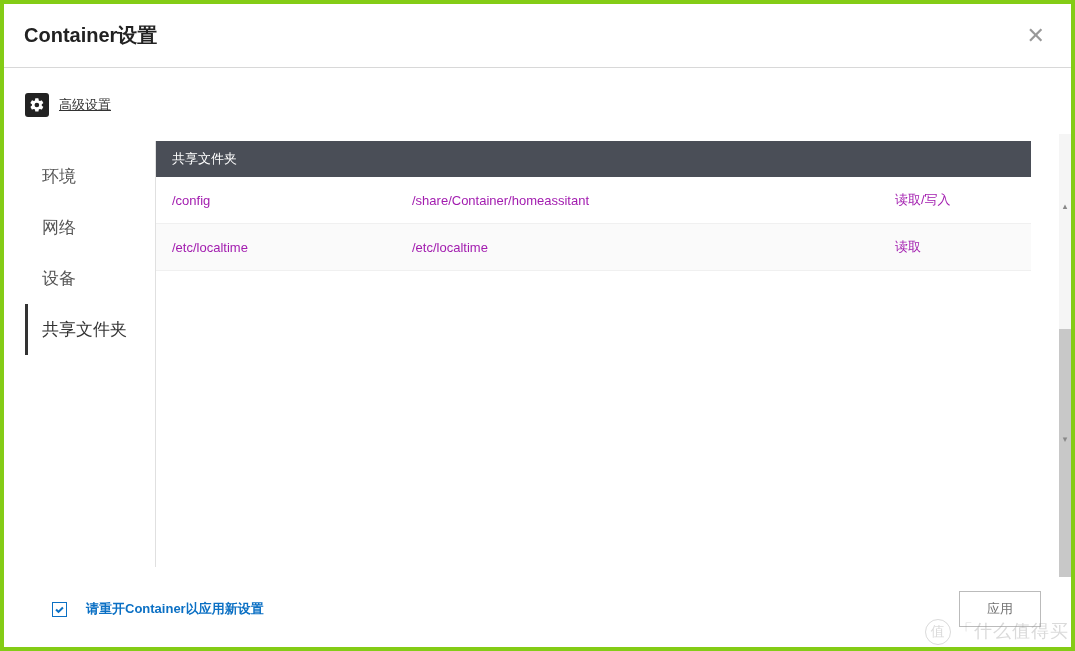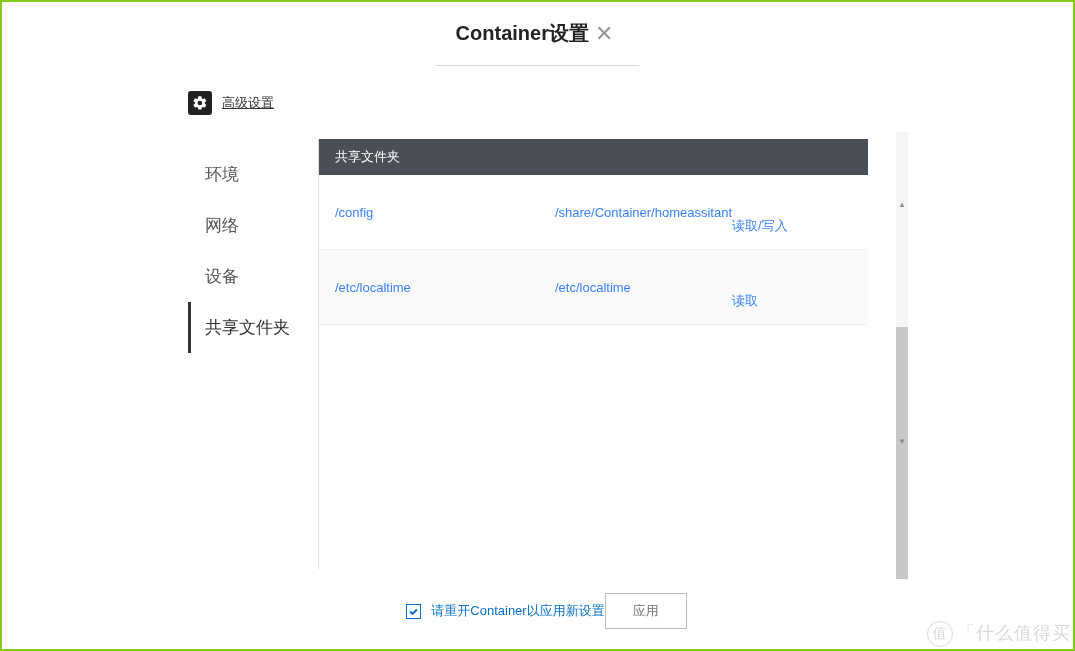--- a/index.html
+++ b/index.html
@@ -13,25 +13,24 @@
       color: #333;
       background: #fff;
       width: 1075px;
       height: 651px;
       overflow: hidden;
       position: relative;
     }
     .modal {
       width: 100%;
       height: 100%;
-      border: 2px solid #84cc16;
+      border: 4px solid #84cc16;
       display: flex;
       flex-direction: column;
       position: relative;
-      align-items: center;
     }
     .modal-header {
       padding: 18px 20px 18px 20px;
       border-bottom: 1px solid #d8d8d8;
       display: flex;
       align-items: center;
       justify-content: space-between;
     }
     .modal-title {
       font-size: 20px;
@@ -116,46 +115,48 @@
       color: #fff;
       padding: 9px 16px;
       font-size: 13px;
       font-weight: 500;
     }
     .table-row {
       display: flex;
       padding: 14px 16px;
       border-bottom: 1px solid #f0f0f0;
       font-size: 13px;
-      color: #3b82f6;
-      align-items: center;
+      color: #a21caf;
+      align-items: center;
+      gap: 20px;
     }
     .table-row:nth-child(odd) {
       background: #fafafa;
     }
     .table-row:nth-child(2) {
       background: #fff;
     }
     .table-row:nth-child(3) {
       background: #fafafa;
     }
     .col1 { width: 220px; }
     .col2 { flex: 1; }
-    .col3 { width: 120px; margin-top: 28px; }
+    .col3 { width: 120px; }
     .modal-footer {
       border-top: none;
       padding: 14px 30px 20px 48px;
       display: flex;
       align-items: center;
       justify-content: space-between;
     }
     .footer-left {
       display: flex;
       align-items: center;
-      gap: 10px;
+      gap: 19px;
+      font-weight: bold;
     }
     .checkbox {
       width: 15px;
       height: 15px;
       border: 1px solid #0b70c4;
       display: flex;
       align-items: center;
       justify-content: center;
       cursor: pointer;
       position: relative;

